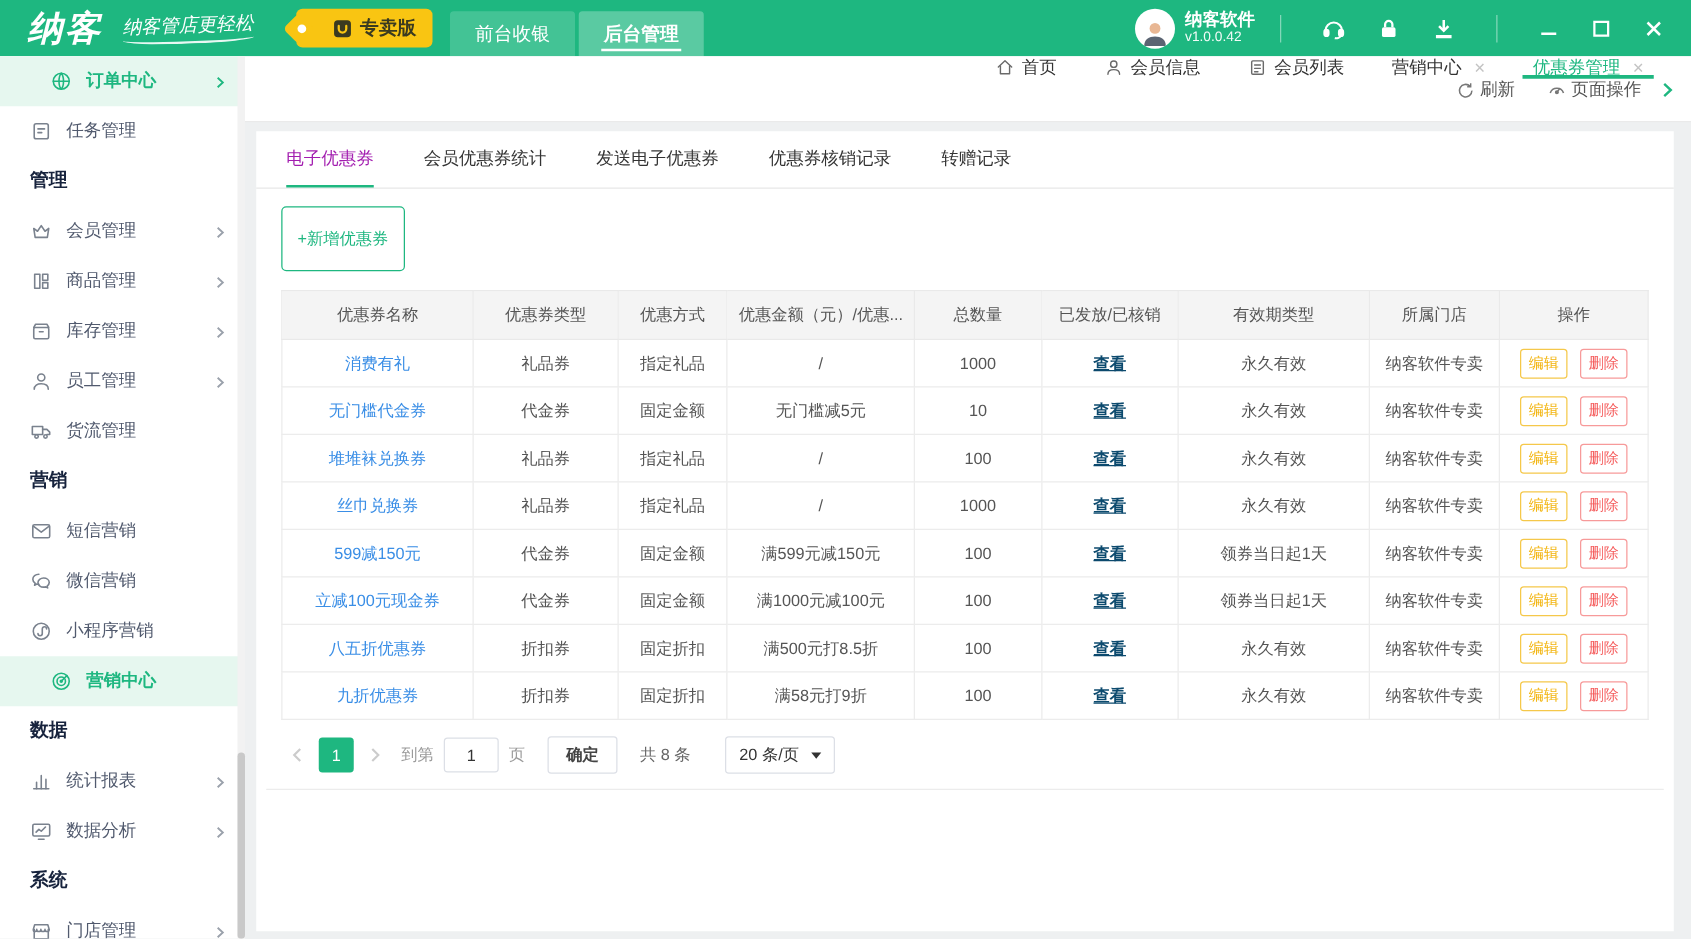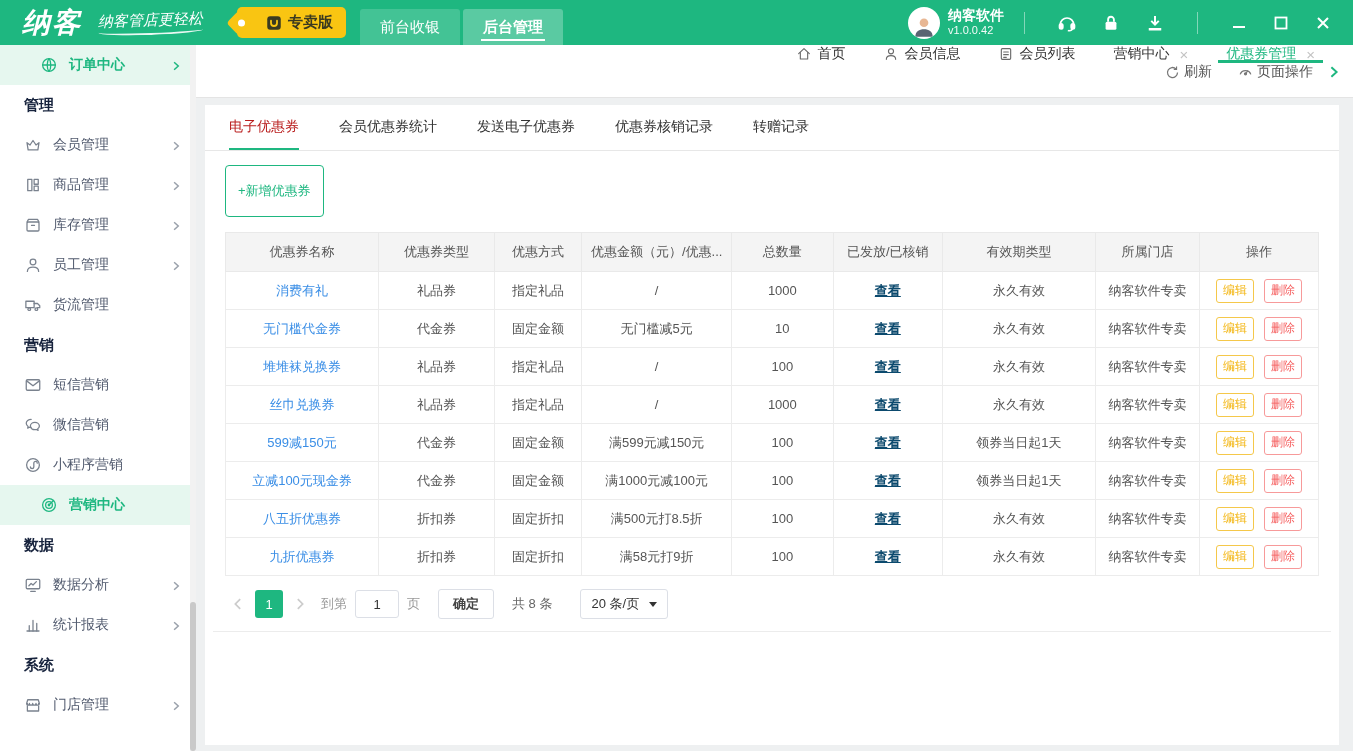--- a/index.html
+++ b/index.html
@@ -75,21 +75,21 @@
   .tb-action .icon { width:15px; height:15px; color:#777; display:inline-flex; }
   .tb-action .icon svg { width:100%; height:100%; }
   .more-arrow { width:14px; height:14px; color:#1eb780; margin-left:14px; cursor:pointer; }
 
   
   .content { flex:1; background:#eef0f1; padding:7px 14px 6px 9px; min-height:0; }
   .panel { background:#fff; height:100%; }
   .subtabs { display:flex; padding-left:24px; border-bottom:1px solid #e7e7e7; }
   .subtab { height:45px; line-height:43px; margin-right:40px; font-size:14px; color:#333;
     cursor:pointer; white-space:nowrap; }
-  .subtab.active { color:#b91c1c; border-bottom:2px solid #1eb780; }
+  .subtab.active { color:#a21caf; border-bottom:2px solid #1eb780; }
   .btn-row { padding:14px 0 0 20px; }
   .add-btn { display:inline-block; border:1px solid #1eb780; color:#1eb780; background:#fff;
     font-size:13px; padding:16px 12px; border-radius:4px; cursor:pointer; }
 
   .table-wrap { margin:15px 20px 0; }
   table { width:100%; border-collapse:collapse; table-layout:fixed; font-size:13px;
     color:#555; text-align:center; }
   th { background:#f4f4f4; font-weight:normal; height:39px; border:1px solid #e9e9e9;
     color:#555; overflow:hidden; white-space:nowrap; text-overflow:ellipsis; padding:0 4px; }
   td { height:38px; border:1px solid #ececec; overflow:hidden; white-space:nowrap;
@@ -199,20 +199,29 @@
             <svg viewBox="0 0 24 24" fill="none" stroke="currentColor" stroke-width="1.7" stroke-linecap="round" stroke-linejoin="round">
               <circle cx="12" cy="12" r="8.5"></circle>
               <path d="M3.5 12h17M12 3.5c3.2 3.6 3.2 13.4 0 17M12 3.5c-3.2 3.6-3.2 13.4 0 17"></path>
             </svg>
           </span>
           <span>订单中心</span>
           <span class="arrow"><svg viewBox="0 0 16 16" fill="none" stroke="currentColor" stroke-width="2">
               <path d="M5.5 3L11 8l-5.5 5"></path>
             </svg></span>
         </div>
+        <div class="sb-item">
+          <span class="icon">
+            <svg viewBox="0 0 24 24" fill="none" stroke="currentColor" stroke-width="1.7" stroke-linecap="round" stroke-linejoin="round">
+              <rect x="4.5" y="4" width="15" height="16" rx="2"></rect>
+              <path d="M8.5 9.5h7M8.5 13.5h4"></path>
+            </svg>
+          </span>
+          <span>任务管理</span>
+        </div>
         <div class="sb-section">管理</div>
         <div class="sb-item">
           <span class="icon">
             <svg viewBox="0 0 24 24" fill="none" stroke="currentColor" stroke-width="1.7" stroke-linecap="round" stroke-linejoin="round">
               <path d="M4 9l4 3 4-6 4 6 4-3-1.5 9.5h-13L4 9z"></path>
             </svg>
           </span>
           <span>会员管理</span>
           <span class="arrow"><svg viewBox="0 0 16 16" fill="none" stroke="currentColor" stroke-width="2">
               <path d="M5.5 3L11 8l-5.5 5"></path>
@@ -302,37 +311,37 @@
               <circle cx="12" cy="12" r="1" fill="currentColor"></circle>
               <path d="M12 12l6-6"></path>
             </svg>
           </span>
           <span>营销中心</span>
         </div>
         <div class="sb-section">数据</div>
         <div class="sb-item">
           <span class="icon">
             <svg viewBox="0 0 24 24" fill="none" stroke="currentColor" stroke-width="1.7" stroke-linecap="round" stroke-linejoin="round">
+              <path d="M4 20h16"></path>
+              <path d="M7 20v-7M12 20V6M17 20v-10"></path>
+            </svg>
+          </span>
+          <span>统计报表</span>
+          <span class="arrow"><svg viewBox="0 0 16 16" fill="none" stroke="currentColor" stroke-width="2">
+              <path d="M5.5 3L11 8l-5.5 5"></path>
+            </svg></span>
+        </div>
+        <div class="sb-item">
+          <span class="icon">
+            <svg viewBox="0 0 24 24" fill="none" stroke="currentColor" stroke-width="1.7" stroke-linecap="round" stroke-linejoin="round">
               <rect x="3" y="4.5" width="18" height="12.5" rx="1.5"></rect>
               <path d="M6.5 13l3-3 2.5 2 4.5-4.5M9 20.5h6"></path>
             </svg>
           </span>
           <span>数据分析</span>
-          <span class="arrow"><svg viewBox="0 0 16 16" fill="none" stroke="currentColor" stroke-width="2">
-              <path d="M5.5 3L11 8l-5.5 5"></path>
-            </svg></span>
-        </div>
-        <div class="sb-item">
-          <span class="icon">
-            <svg viewBox="0 0 24 24" fill="none" stroke="currentColor" stroke-width="1.7" stroke-linecap="round" stroke-linejoin="round">
-              <path d="M4 20h16"></path>
-              <path d="M7 20v-7M12 20V6M17 20v-10"></path>
-            </svg>
-          </span>
-          <span>统计报表</span>
           <span class="arrow"><svg viewBox="0 0 16 16" fill="none" stroke="currentColor" stroke-width="2">
               <path d="M5.5 3L11 8l-5.5 5"></path>
             </svg></span>
         </div>
         <div class="sb-section">系统</div>
         <div class="sb-item">
           <span class="icon">
             <svg viewBox="0 0 24 24" fill="none" stroke="currentColor" stroke-width="1.7" stroke-linecap="round" stroke-linejoin="round">
               <path d="M4.5 10v10h15V10M3.5 10l1.5-5h14l1.5 5c0 1.2-1 2.2-2.2 2.2S16 11.2 16 10c0 1.2-1 2.2-2.2 2.2S11.6 11.2 11.6 10c0 1.2-1 2.2-2.2 2.2S7.2 11.2 7.2 10c0 1.2-1 2.2-2.2 2.2S3.5 11.2 3.5 10z"></path>
             </svg>

